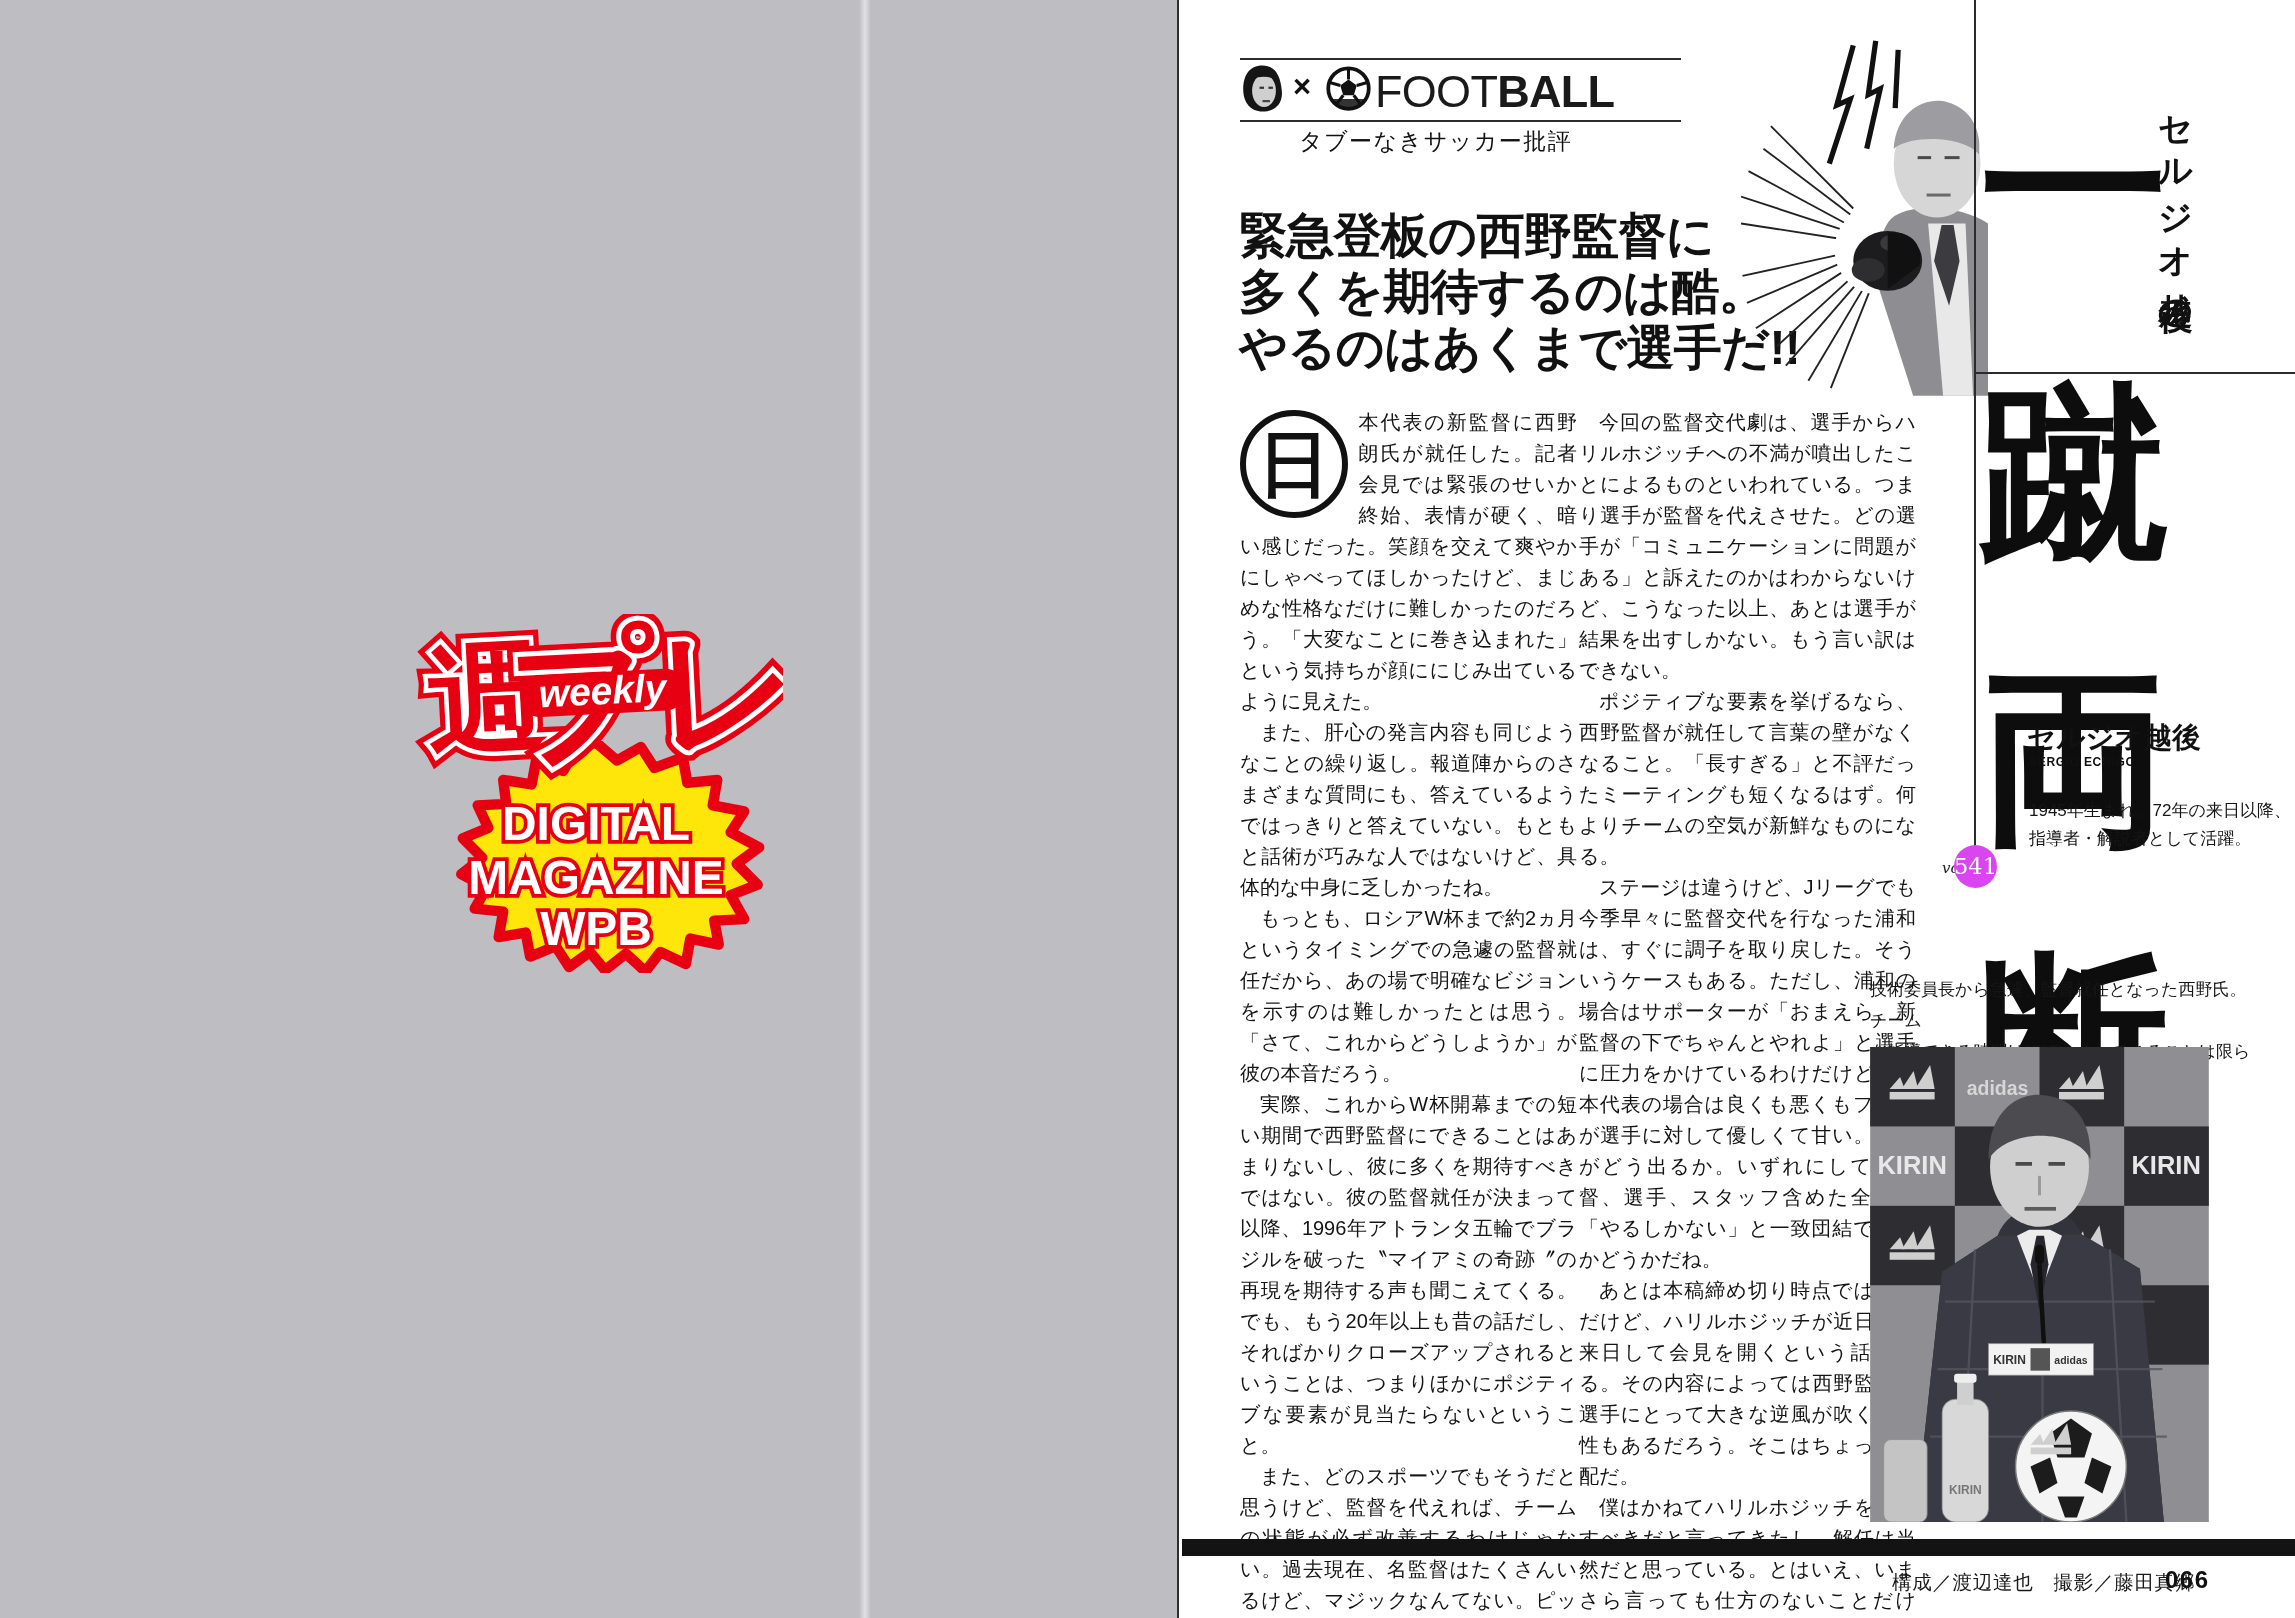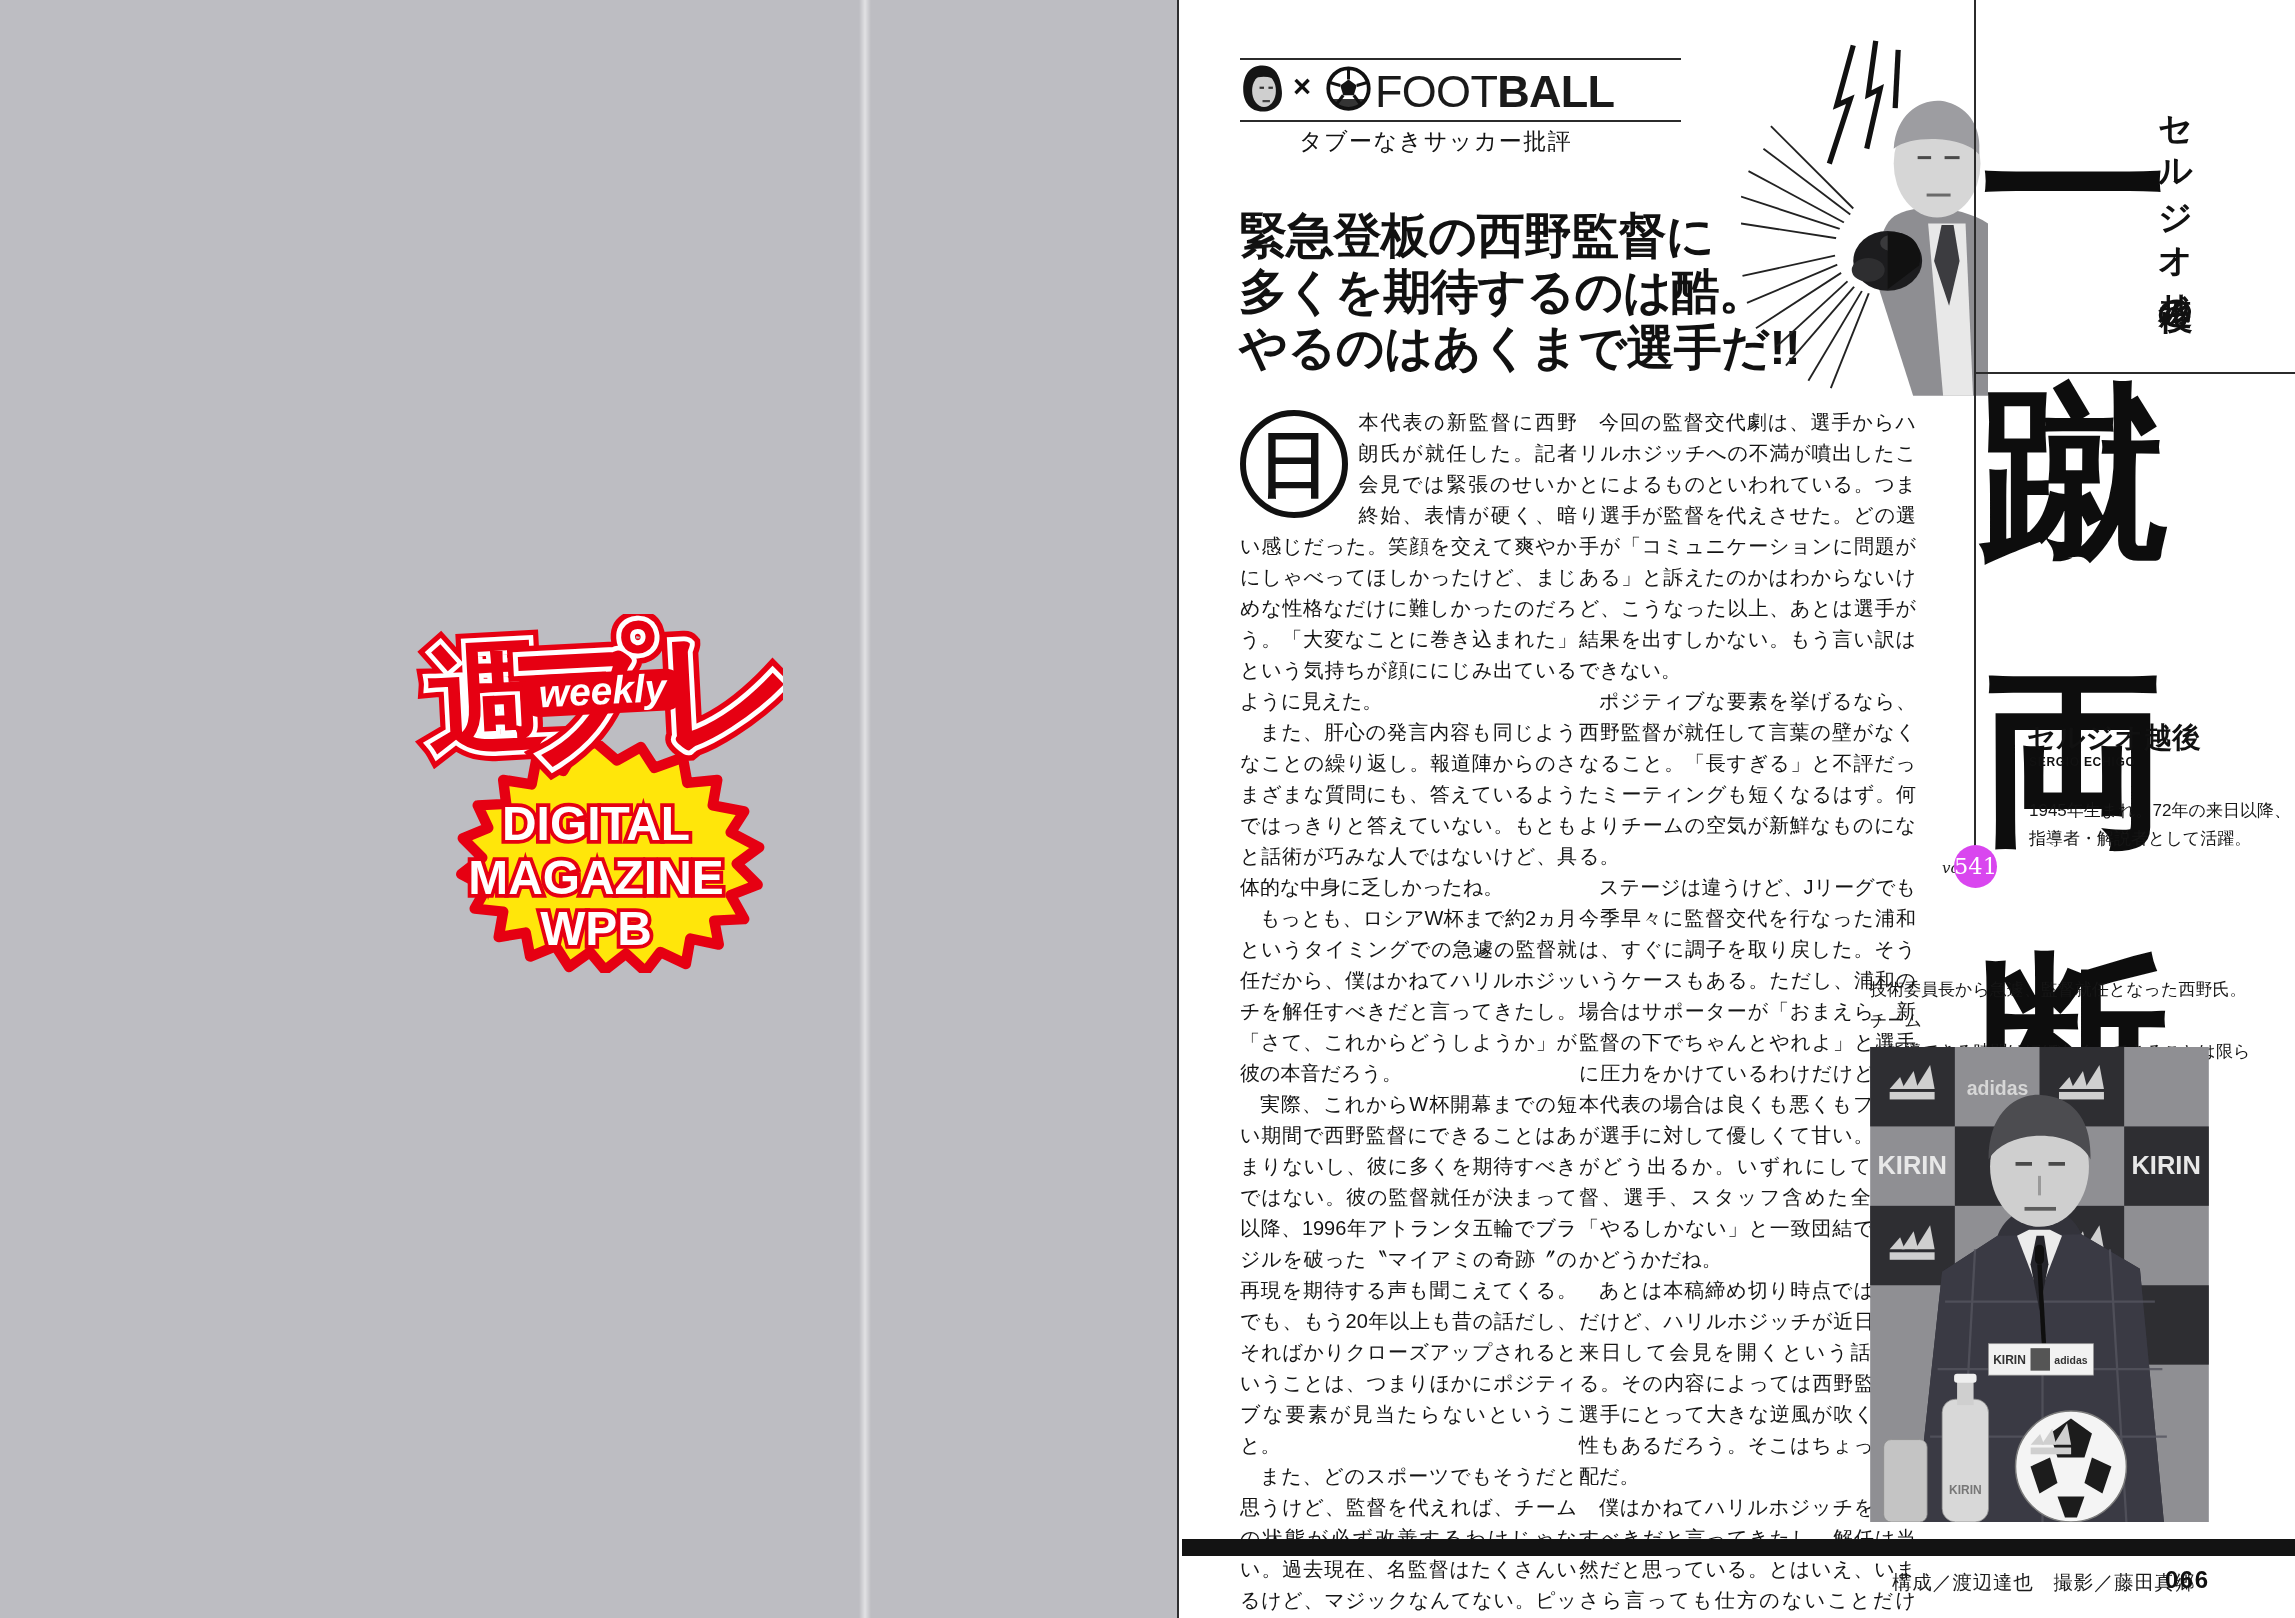--- a/index.html
+++ b/index.html
@@ -208,21 +208,21 @@
 
     <div class="abs" id="vol-label" style="left:763px;top:859px;">vol.</div>
     <div class="abs" id="vol-circle" style="left:775px;top:845px;">
       <span id="vol-number">541</span>
     </div>
 
     <div class="bodycol abs" style="left:61px;top:407px;width:337px;height:1124px;">
       <div id="dropcap">日</div>
       <p class="noindent">本代表の新監督に西野朗氏が就任した。記者会見では緊張のせいか終始、表情が硬く、暗い感じだった。笑顔を交えて爽やかにしゃべってほしかったけど、まじめな性格なだけに難しかったのだろう。「大変なことに巻き込まれた」という気持ちが顔ににじみ出ているように見えた。</p>
       <p>また、肝心の発言内容も同じようなことの繰り返し。報道陣からのさまざまな質問にも、答えているようではっきりと答えていない。もともと話術が巧みな人ではないけど、具体的な中身に乏しかったね。</p>
-      <p>もっとも、ロシアW杯まで約2ヵ月というタイミングでの急遽の監督就任だから、僕はかねてハリルホジッチを解任すべきだと言ってきたし。「さて、これからどうしようか」が彼の本音だろう。</p>
+      <p>もっとも、ロシアW杯まで約2ヵ月というタイミングでの急遽の監督就任だから、あの場で明確なビジョンを示すのは難しかったとは思う。「さて、これからどうしようか」が彼の本音だろう。</p>
       <p>実際、これからW杯開幕までの短い期間で西野監督にできることはあまりないし、彼に多くを期待すべきではない。彼の監督就任が決まって以降、1996年アトランタ五輪でブラジルを破った〝マイアミの奇跡〞の再現を期待する声も聞こえてくる。でも、もう20年以上も昔の話だし、そればかりクローズアップされるということは、つまりほかにポジティブな要素が見当たらないということ。</p>
       <p>また、どのスポーツでもそうだと思うけど、監督を代えれば、チームの状態が必ず改善するわけじゃない。過去現在、名監督はたくさんいるけど、マジックなんてない。ピッチでプレーするのはあくまで選手だ。</p>
 
     </div>
 
     <div class="bodycol abs" style="left:400px;top:407px;width:337px;height:1124px;">
       <p>今回の監督交代劇は、選手からハリルホジッチへの不満が噴出したことによるものといわれている。つまり選手が監督を代えさせた。どの選手が「コミュニケーションに問題がある」と訴えたのかはわからないけど、こうなった以上、あとは選手が結果を出すしかない。もう言い訳はできない。</p>
       <p>ポジティブな要素を挙げるなら、西野監督が就任して言葉の壁がなくなること。「長すぎる」と不評だったミーティングも短くなるはず。何よりチームの空気が新鮮なものになる。</p>
       <p>ステージは違うけど、Jリーグでも今季早々に監督交代を行なった浦和は、すぐに調子を取り戻した。そういうケースもある。ただし、浦和の場合はサポーターが「おまえら、新監督の下でちゃんとやれよ」と選手に圧力をかけているわけだけど、日本代表の場合は良くも悪くもファンが選手に対して優しくて甘い。それがどう出るか。いずれにしても監督、選手、スタッフ含めた全員が「やるしかない」と一致団結できるかどうかだね。</p>
       <p>あとは本稿締め切り時点では未定だけど、ハリルホジッチが近日中に来日して会見を開くという話がある。その内容によっては西野監督、選手にとって大きな逆風が吹く可能性もあるだろう。そこはちょっと心配だ。</p>

